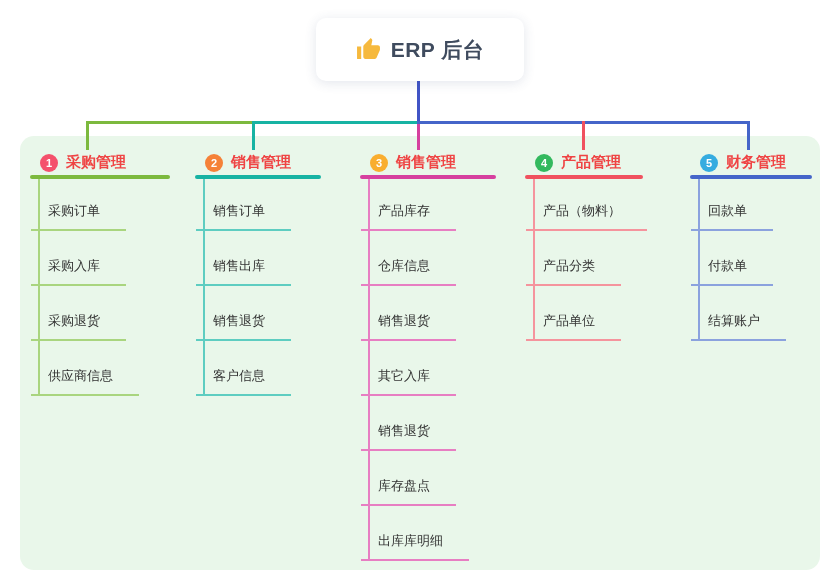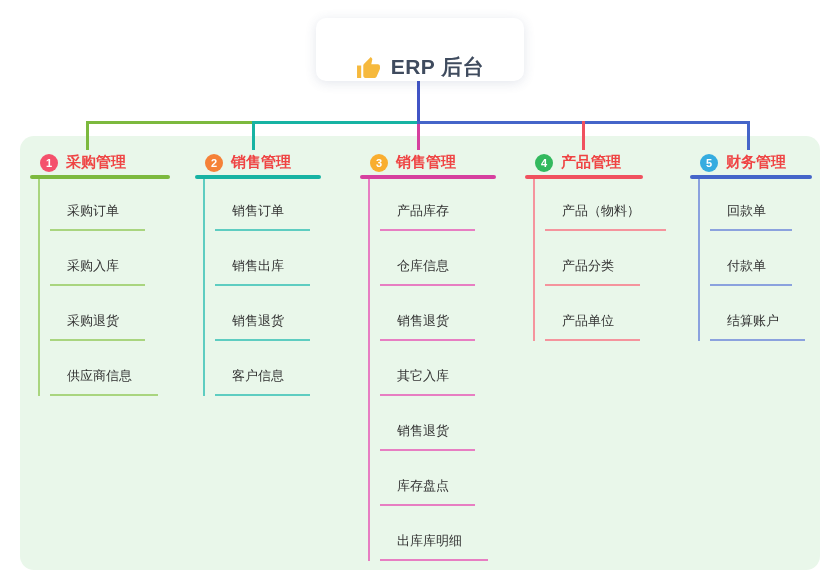--- a/index.html
+++ b/index.html
@@ -8,36 +8,36 @@
   .canvas{position:absolute;inset:0;}
 
   .panel{position:absolute;left:20px;top:136px;width:800px;height:434px;
          border-radius:14px;background:#e9f7ea;}
 
   .line{position:absolute;}
 
   .root-node{position:absolute;left:316px;top:18px;width:208px;height:63px;
              background:#ffffff;border-radius:10px;
              box-shadow:0 2px 12px rgba(60,80,120,.14);
-             display:flex;align-items:flex-end;justify-content:center;gap:10px;}
+             display:flex;align-items:center;justify-content:center;gap:10px;}
   .root-title{font-size:21px;font-weight:600;color:#3f4b5e;letter-spacing:.5px;}
   .thumb{width:25px;height:25px;flex:0 0 auto;}
 
   .branch{position:absolute;top:150px;}
   .branch-title{display:flex;align-items:center;gap:8px;padding-left:10px;height:25px;}
   .badge{width:18px;height:18px;border-radius:50%;color:#fff;font-size:11px;
          font-weight:bold;display:flex;align-items:center;justify-content:center;
          flex:0 0 auto;}
   .branch-label{font-size:15px;font-weight:600;color:#ef4444;white-space:nowrap;}
   .branch-underline{height:4px;border-radius:2px;}
 
   .children{position:relative;}
   .children::before{content:"";position:absolute;left:8px;top:0;bottom:0;
                     width:2px;background:var(--cl);}
-  .child{height:55px;margin-left:20px;display:flex;align-items:flex-end;}
+  .child{height:55px;margin-left:1px;display:flex;align-items:flex-end;}
   .child:first-child{height:52px;}
   .child-label{display:inline-block;font-size:13px;color:#333333;white-space:nowrap;
                padding:0 26px 9px 17px;border-bottom:2px solid var(--cl);}
 </style>
 </head>
 <body>
 
 <div class="canvas">
 
   <div class="panel"></div>

